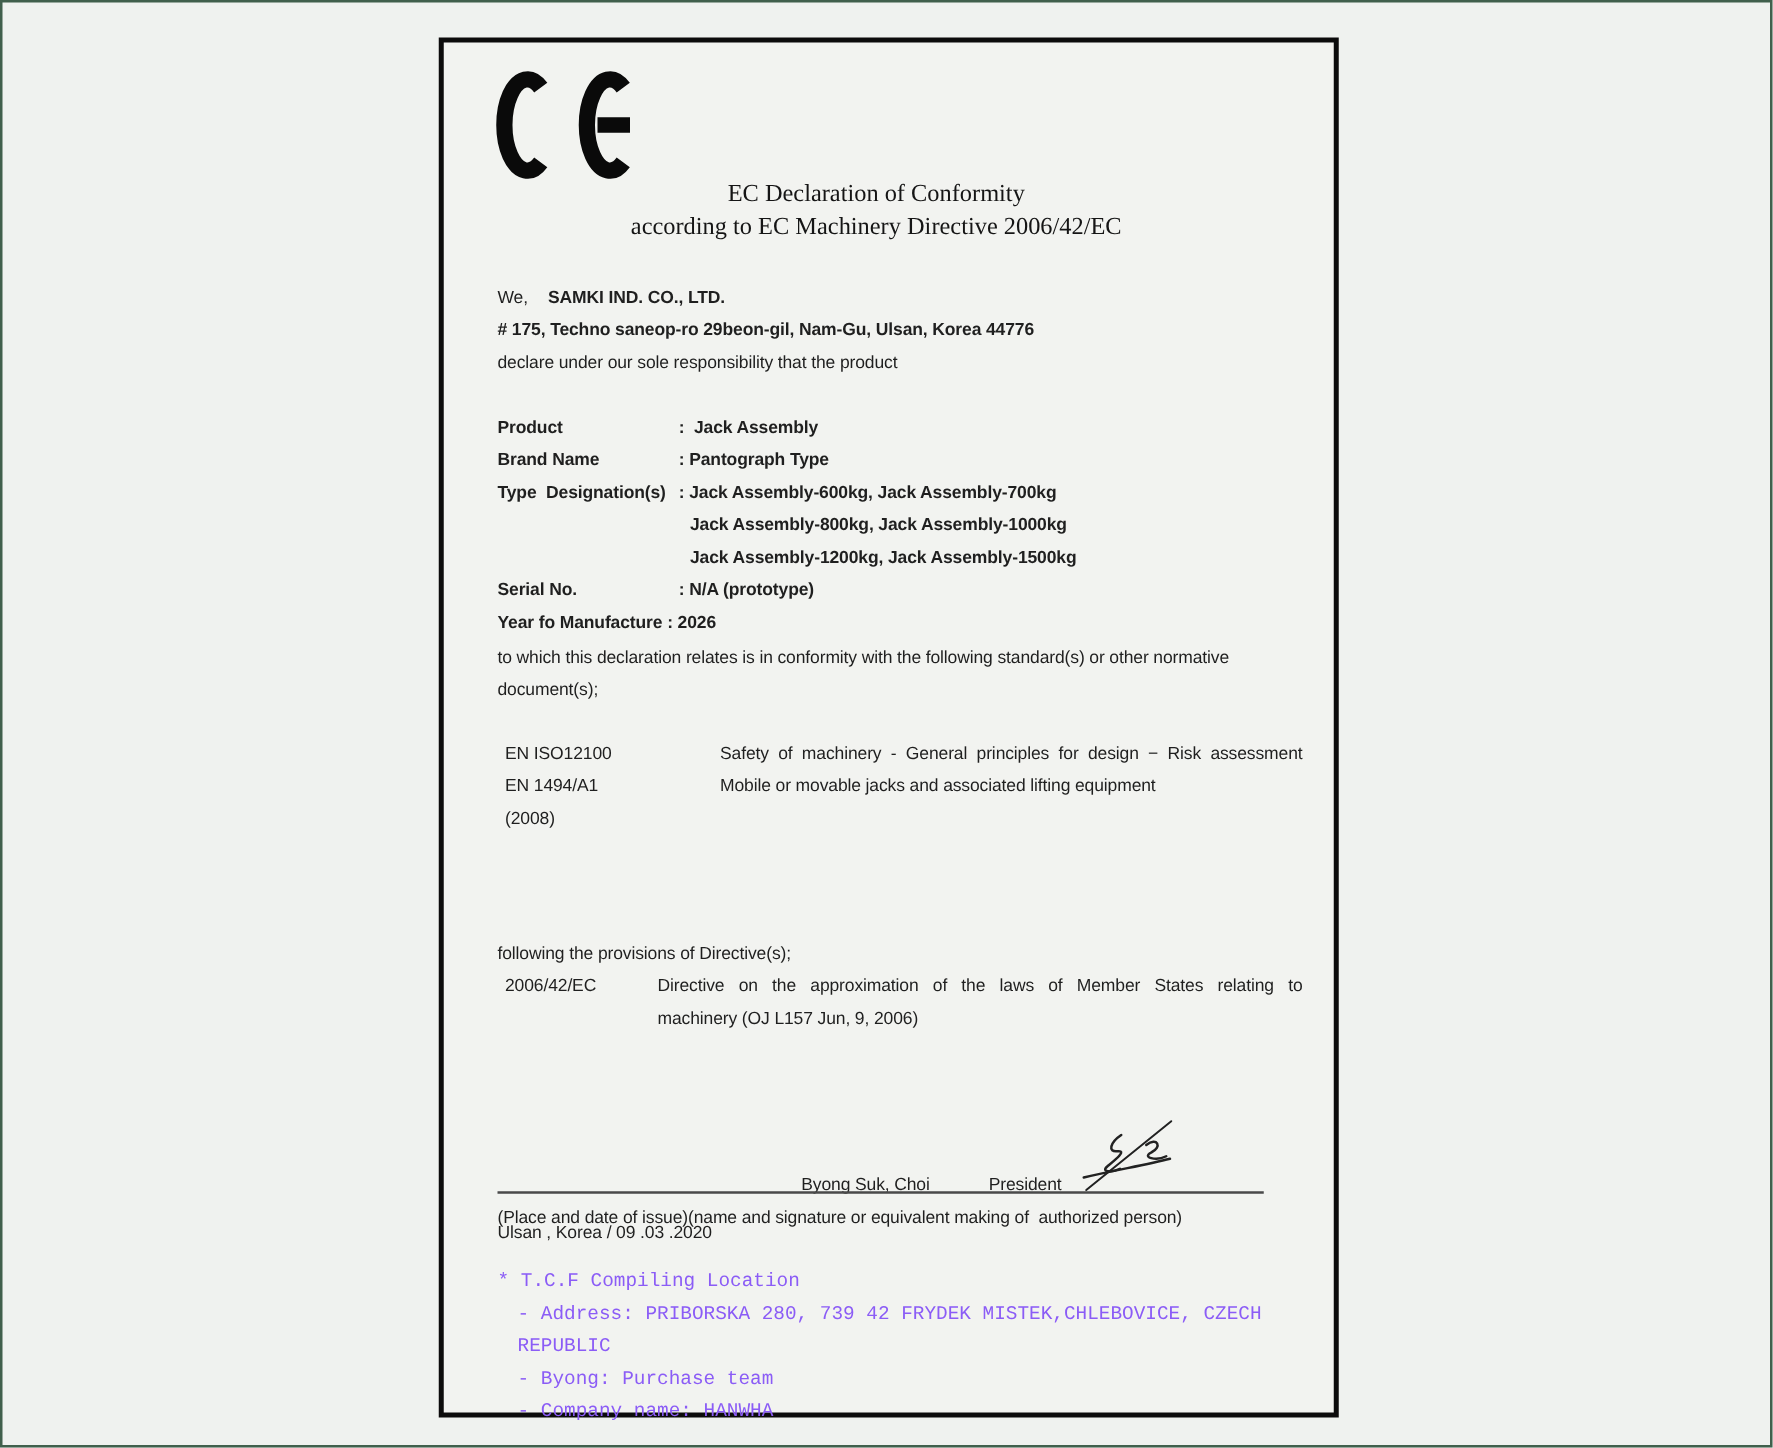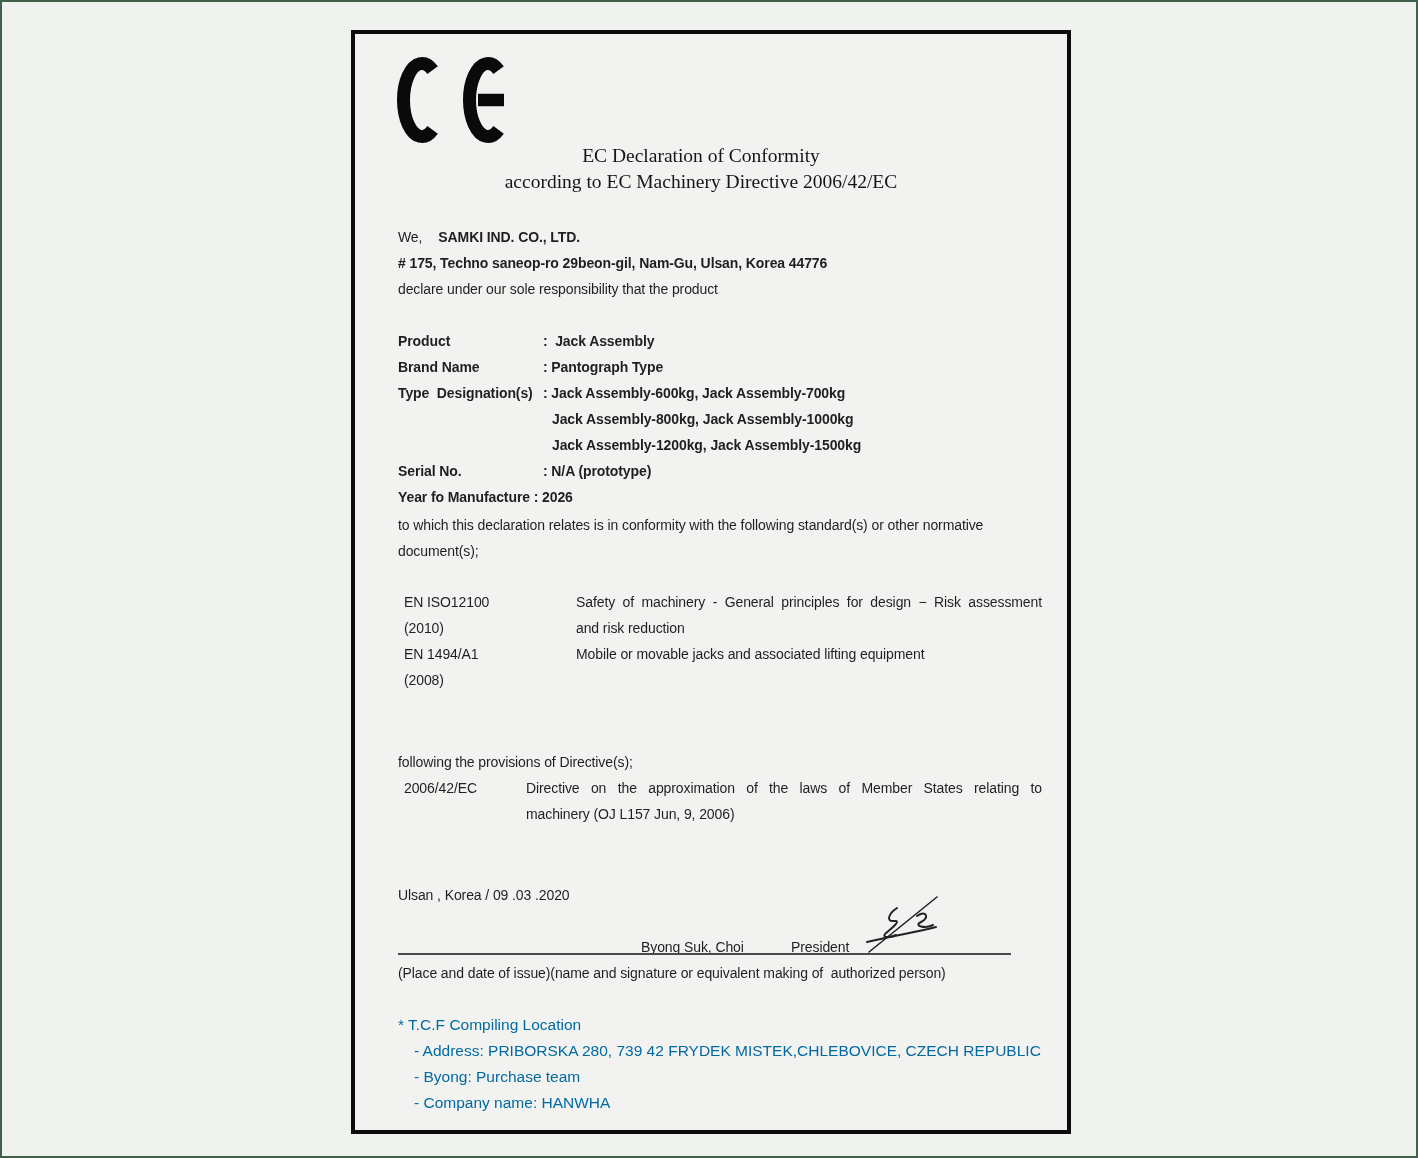--- a/index.html
+++ b/index.html
@@ -21,21 +21,21 @@
   }
   .page{
     position:absolute;
     left:349px; top:28px;
     width:720px; height:1104px;
     background:var(--page-background);
     border:4px solid var(--page-border);
   }
   .abs{position:absolute;}
   .sans{font-family:"Liberation Sans", sans-serif; font-size:14px; line-height:26px; letter-spacing:-0.1px; color:var(--text);}
-  .serif{font-family:Liberation Sans, sans-serif; color:#0369a1;}
+  .serif{font-family:Liberation Mono, monospace; color:#8b5cf6;}
   .b{font-weight:bold;}
   .pre{white-space:pre-wrap;}
 
   .ce-logo{left:41px; top:22px; width:120px; height:88px;}
 
   .doc-title{left:0; top:109px; width:692px; text-align:center;
     font-family:"Liberation Serif", serif; font-weight:normal; font-size:19.5px; line-height:26px; color:#151515;}
 
   .intro{left:43px; top:190px;}
   .intro-line1{display:flex; gap:16px;}
@@ -56,21 +56,21 @@
 
   .following{left:43px; top:715px;}
 
   .directive{left:49px; top:741px;}
   .drow{display:flex;}
   .dcode{width:122px; flex-shrink:0;}
   .ddesc{width:516px;}
 
   .sig-art{left:502px; top:858px; width:92px; height:62px;}
   .sig-underline{left:43px; top:919px; width:613px; border-top:2px solid #4a4a4a; height:0;}
-  .sig-place{left:43px; top:848px;}
+  .sig-place{left:43px; top:938px;}
   .sig-name{left:286px; top:900px;}
   .sig-title{left:436px; top:900px;}
   .sig-caption{left:43px; top:926px;}
 
   .tcf{left:43px; top:978px; font-size:15.5px; line-height:26px;}
   .tcf-item{margin-left:16px;}
 </style>
 </head>
 <body>
 
@@ -129,24 +129,20 @@
 
   <div class="abs conformity sans pre">to which this declaration relates is in conformity with the following standard(s) or other normative
 document(s);</div>
 
   <div class="abs standards sans">
     <div class="srow">
       <span class="scode">EN ISO12100</span>
       <span class="sdesc jl">Safety of machinery - General principles for design − Risk assessment</span>
     </div>
     <div class="srow">
-      <span class="scode">(2010)</span>
-      <span class="sdesc">and risk reduction</span>
-    </div>
-    <div class="srow">
       <span class="scode">EN 1494/A1</span>
       <span class="sdesc">Mobile or movable jacks and associated lifting equipment</span>
     </div>
     <div class="srow">
       <span class="scode">(2008)</span>
       <span class="sdesc"></span>
     </div>
   </div>
 
   <div class="abs following sans">following the provisions of Directive(s);</div>

